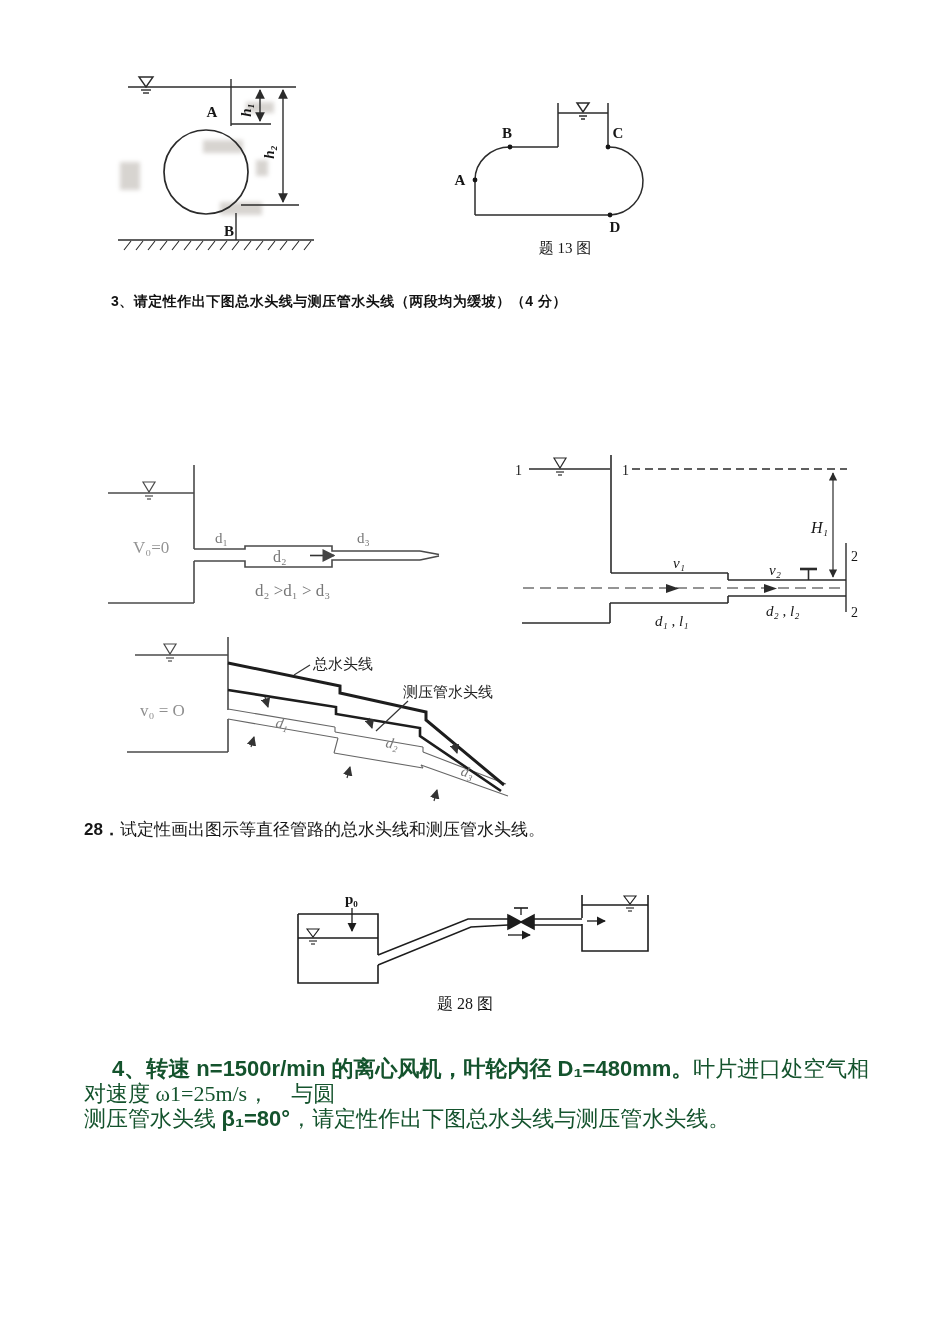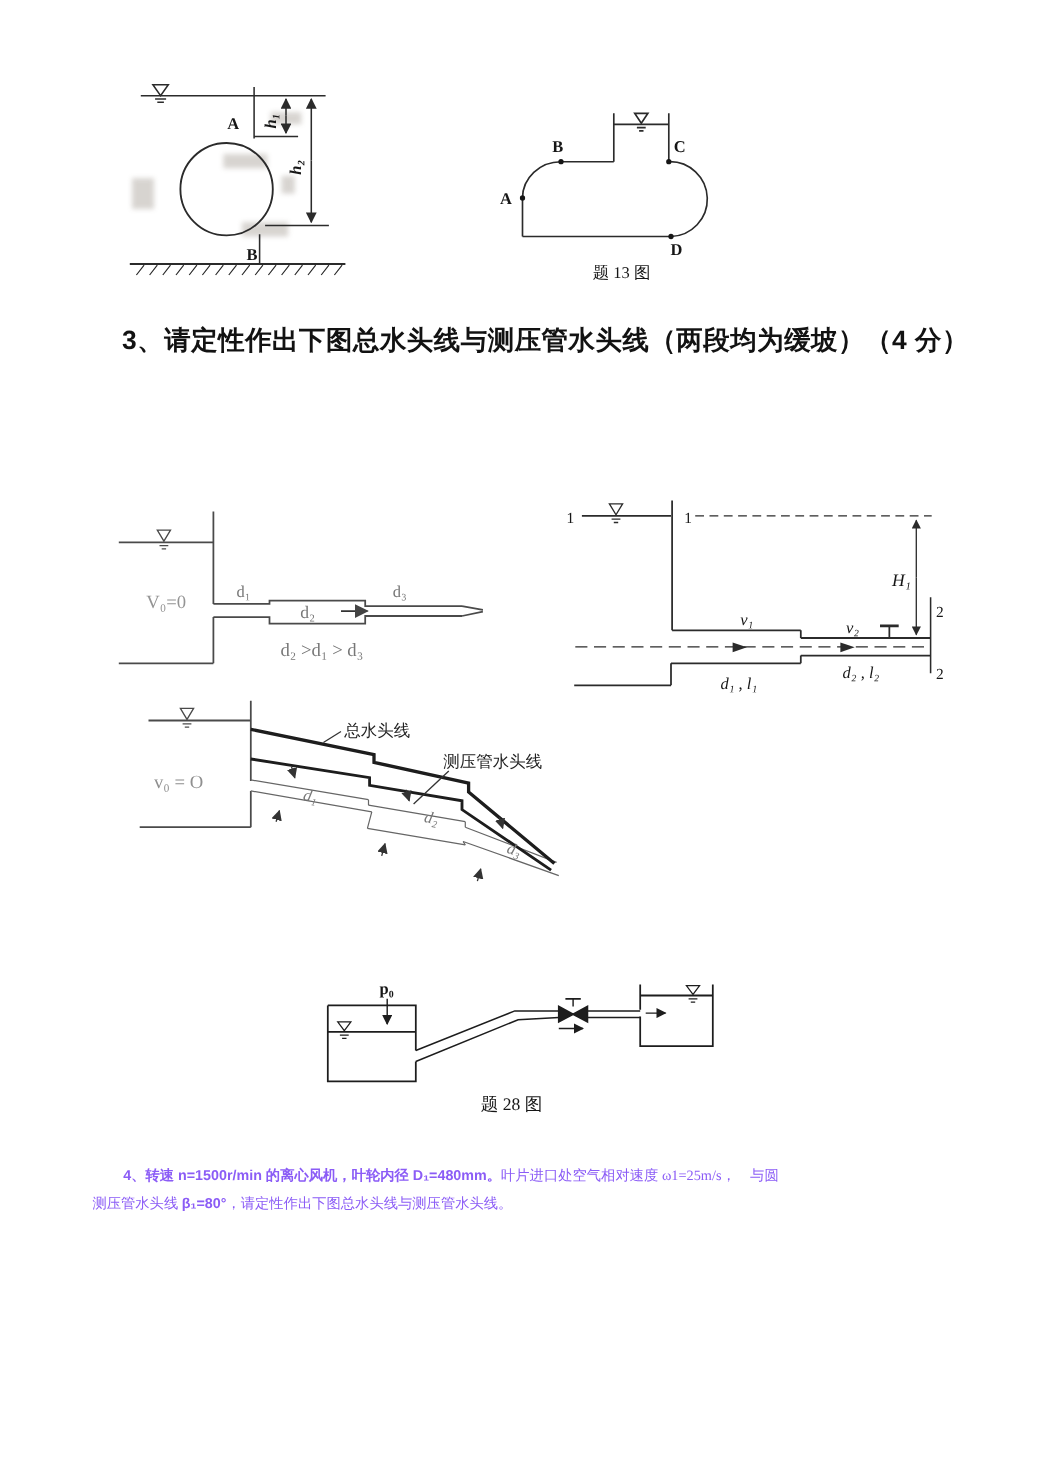--- a/index.html
+++ b/index.html
@@ -1,25 +1,25 @@
 <!DOCTYPE html>
 <html><head>
 <meta charset="utf-8">
 <style>
   html,body{margin:0;padding:0;background:#ffffff;}
   .page{position:relative;width:950px;height:1344px;background:#ffffff;overflow:hidden;
         font-family:"Liberation Sans",sans-serif;color:#111;}
   .fig{position:absolute;}
-  .heading{position:absolute;font-weight:700;font-size:24px;letter-spacing:.5px;
+  .heading{position:absolute;font-weight:700;font-size:14px;letter-spacing:.5px;
            font-family:"Liberation Sans",sans-serif;color:#121212;white-space:nowrap;}
   .qline{position:absolute;font-size:17px;font-family:"Liberation Serif","DejaVu Serif",serif;
          color:#161616;white-space:nowrap;}
   .qline .num{font-weight:700;font-family:"Liberation Sans",sans-serif;}
-  .q4{position:absolute;width:800px;font-size:13px;line-height:25px;
-      font-family:"Liberation Serif","DejaVu Serif",serif;color:#8b5cf6;}
+  .q4{position:absolute;width:800px;font-size:22px;line-height:25px;
+      font-family:"Liberation Serif","DejaVu Serif",serif;color:#14532d;}
   .q4 .l1{text-indent:28px;}
   .q4 .b{font-weight:700;font-family:"Liberation Sans",sans-serif;}
   svg text{font-family:"Liberation Serif","DejaVu Serif",serif;}
   .mathlab{font-style:italic;}
   .cnlab{font-family:"Liberation Sans",sans-serif;}
 </style>
 </head>
 <body>
 
 <div class="page">
@@ -233,20 +233,23 @@
       <text x="203" y="34" font-size="15" fill="#222" class="cnlab">总水头线</text>
       <text x="293" y="62" font-size="15" fill="#222" class="cnlab">测压管水头线</text>
       <g font-size="15" fill="#777" font-style="italic" font-family="Liberation Sans, sans-serif">
         <text x="165" y="92" transform="rotate(12 165 92)">d₁</text>
         <text x="275" y="112" transform="rotate(12 275 112)">d₂</text>
         <text x="350" y="140" transform="rotate(18 350 140)">d₃</text>
       </g>
     </g>
   </svg>
 
+  <div class="qline" style="left:84px;top:818px;">
+    <span class="num">28．</span><span>试定性画出图示等直径管路的总水头线和测压管水头线。</span>
+  </div>
 
   <svg class="fig" style="left:285px;top:878px;" width="380" height="140" viewBox="0 0 380 140">
     <defs>
       <marker id="ar5" viewBox="0 0 10 10" refX="9" refY="5" markerWidth="7" markerHeight="7" orient="auto-start-reverse">
         <path d="M0,0 L10,5 L0,10 z" fill="#1d1d1d"></path>
       </marker>
     </defs>
     <g stroke="#1d1d1d" stroke-width="1.6" fill="none">
 
       <path d="M13,36 H93 V77 M93,87 V105 H13 V36"></path>

